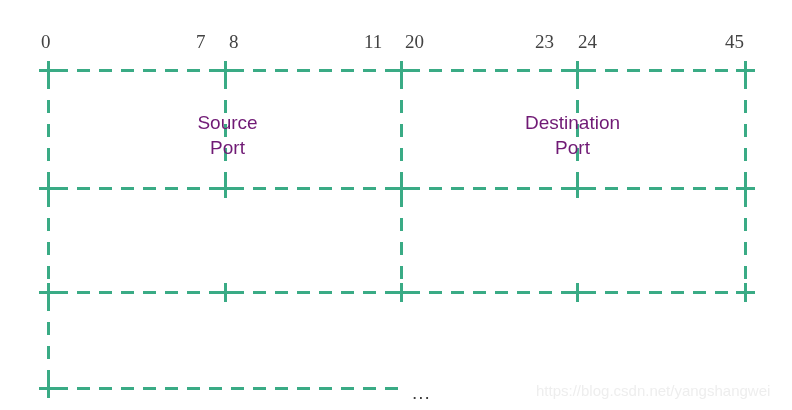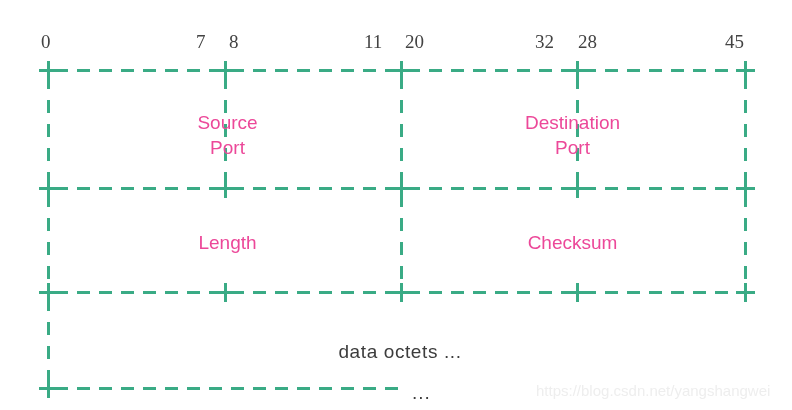--- a/index.html
+++ b/index.html
@@ -68,21 +68,21 @@
     left: 8px;
     width: 3px;
     height: 19px;
   }
 
   
   .field-label {
     position: absolute;
     text-align: center;
     font-size: 19px;
-    color: #ec4899;
+    color: #701a75;
     line-height: 1.32;
     white-space: pre-line;
   }
   .data-label {
     position: absolute;
     text-align: center;
     font-size: 19px;
     color: #3c3c3c;
     line-height: 1.3;
     letter-spacing: 0.6px;
@@ -112,22 +112,22 @@
 <body>
 
 <div id="diagram-root">
 
   <div>
     <span class="bit-label" style="left:41px;  top:32px;">0</span>
     <span class="bit-label" style="left:196px; top:32px;">7</span>
     <span class="bit-label" style="left:229px; top:32px;">8</span>
     <span class="bit-label" style="left:364px; top:32px;">11</span>
     <span class="bit-label" style="left:405px; top:32px;">20</span>
-    <span class="bit-label" style="left:535px; top:32px;">32</span>
-    <span class="bit-label" style="left:578px; top:32px;">28</span>
+    <span class="bit-label" style="left:535px; top:32px;">23</span>
+    <span class="bit-label" style="left:578px; top:32px;">24</span>
     <span class="bit-label" style="left:725px; top:32px;">45</span>
   </div>
 
   <div class="hrule" style="left:55px; top:69px;  width:690px;"></div>
   <div class="hrule" style="left:55px; top:187px; width:690px;"></div>
   <div class="hrule" style="left:55px; top:291px; width:690px;"></div>
   <div class="hrule" style="left:55px; top:387px; width:345px;"></div>
 
   <div class="vrule" style="left:47px;  top:76px; height:108px;"></div>
   <div class="vrule" style="left:224px; top:76px; height:108px;"></div>
@@ -160,23 +160,20 @@
   <div class="plus" style="left:736px; top:283px;"></div>
 
   <div class="plus" style="left:39px;  top:379px;"></div>
 
   <div class="field-label" style="left:55px;  top:110px; width:345px;">Source
 Port</div>
 
   <div class="field-label" style="left:400px; top:110px; width:345px;">Destination
 Port</div>
 
-  <div class="field-label" style="left:55px;  top:230px; width:345px;">Length</div>
 
-  <div class="field-label" style="left:400px; top:230px; width:345px;">Checksum</div>
 
-  <div class="data-label" style="left:55px;  top:340px; width:690px;">data  octets  ...</div>
 
   <div class="tail-ellipsis" style="left:412px; top:383px;">...</div>
 
   <div class="watermark" style="left:536px; top:383px;">https://blog.csdn.net/yangshangwei</div>
 
 </div>
 
 </body></html>

